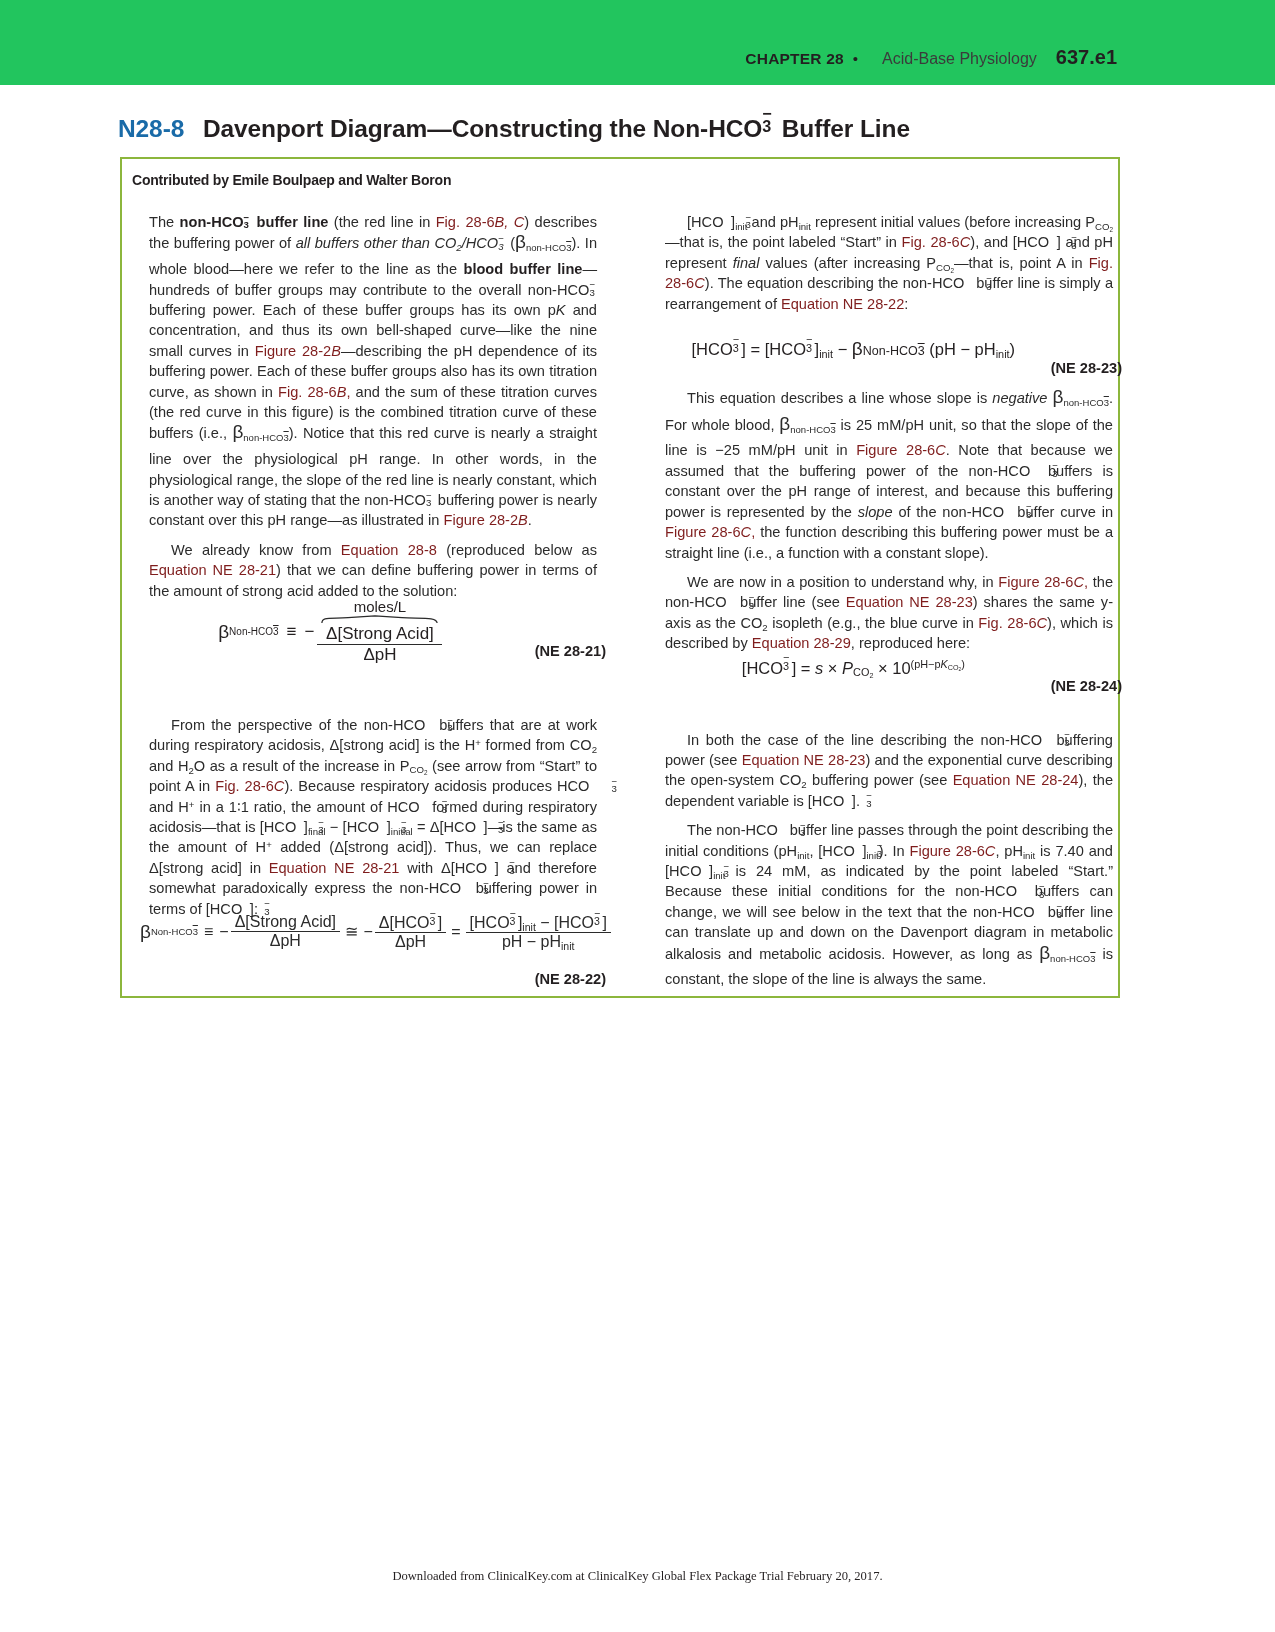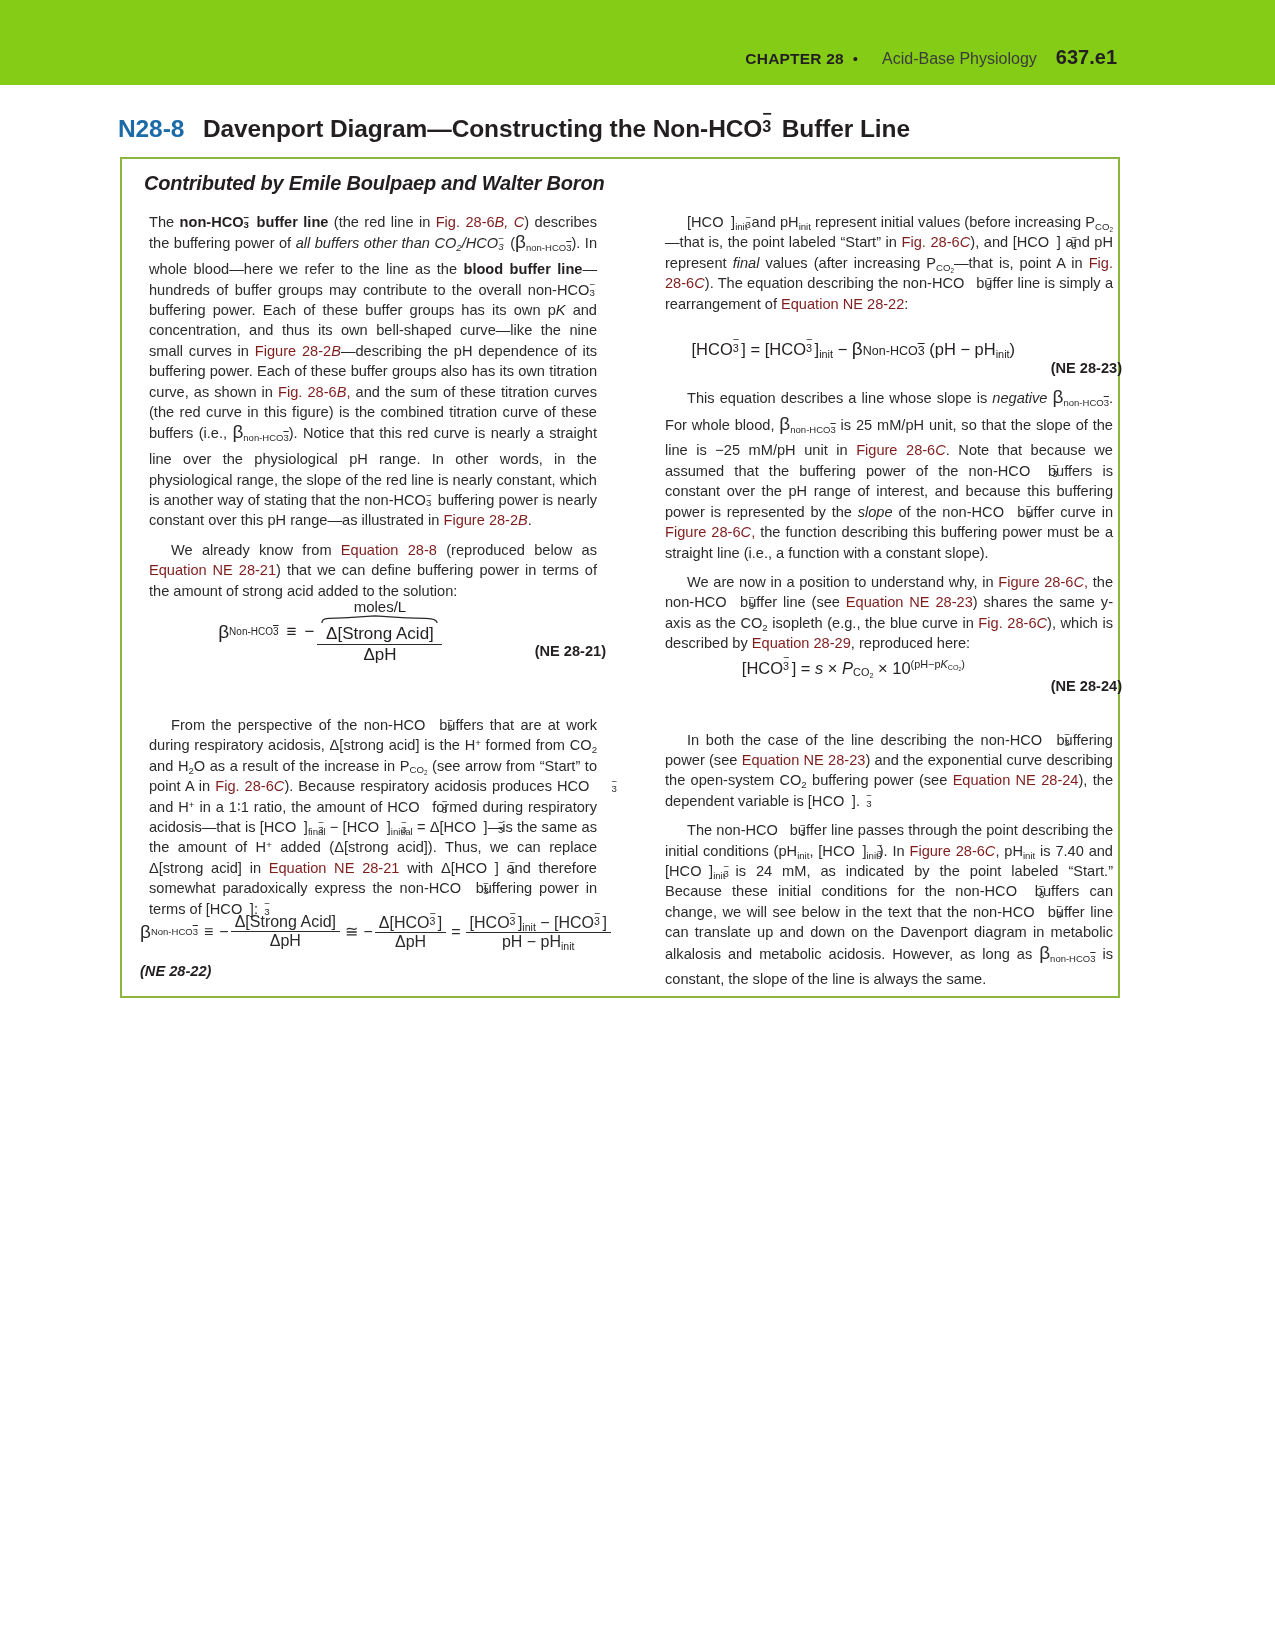--- a/index.html
+++ b/index.html
@@ -8,21 +8,21 @@
     background:#ffffff;
     font-family:"Liberation Sans", sans-serif;
     color:#231f20;
     position:relative;
     overflow:hidden;
   }
 
   
   .runhead {
     position:absolute; left:0; top:0; width:1275px; height:85px;
-    background:#84cc16;
+    background:#22c55e;
   }
   .runhead-inner {
     position:absolute; right:158px; top:46px;
     display:flex; align-items:baseline; gap:9px;
     white-space:nowrap;
   }
   .rh-chapter { font-size:15.5px; font-weight:bold; letter-spacing:.2px; color:#231f20; }
   .rh-dot { font-size:15px; color:#231f20; }
   .rh-title { font-size:16px; color:#3b3b3b;margin-left:15px; }
   .rh-page { font-size:20px; font-weight:bold; color:#231f20; margin-left:10px; }
@@ -37,22 +37,22 @@
 
   
   .box {
     position:absolute; left:120px; top:157px;
     width:1000px; height:841px;
     border:2.2px solid #8cb63c;
     box-sizing:border-box;
   }
 
   .contrib {
-    position:absolute; left:144px; top:172px;
-    font-size:20px; font-style:italic; font-weight:bold;
+    position:absolute; left:132px; top:172px;
+    font-size:14px; font-weight:bold;
     color:#231f20; letter-spacing:-.2px;
   }
 
   .col {
     position:absolute; top:203px; width:466px;
     font-size:14.6px; line-height:20.4px;
     text-align:justify; text-justify:inter-word;
     color:#2b2b2b;
     -webkit-hyphens:none; hyphens:none;
   }
@@ -184,21 +184,21 @@
     <span class="frac">
       <span class="num">Δ[HCO<span class="hco3"><span class="stack"><span class="m">−</span><span class="n">3</span></span></span>]</span>
       <span class="den">ΔpH</span>
     </span>
     <span style="margin:0 5px;">=</span>
     <span class="frac">
       <span class="num">[HCO<span class="hco3"><span class="stack"><span class="m">−</span><span class="n">3</span></span></span>]<sub>init</sub> − [HCO<span class="hco3"><span class="stack"><span class="m">−</span><span class="n">3</span></span></span>]</span>
       <span class="den">pH − pH<sub>init</sub></span>
     </span>
   </div>
-  <div class="eqlabel" style="text-align:left;margin-top:12px;font-style:italic;">(NE 28-22)</div>
+  <div class="eqlabel" style="text-align:right;margin-top:20px;">(NE 28-22)</div>
 </div>
 
 <div class="col right">
 
   <p class="ind">[HCO<span class="hco3"><span class="stack"><span class="m">−</span><span class="n">3</span></span></span>]<sub>init</sub> and pH<sub>init</sub> represent initial values (before increasing P<sub>CO<sub>2</sub></sub>—that is, the point labeled “Start” in <span class="lnk">Fig. 28-6<i>C</i></span>), and [HCO<span class="hco3"><span class="stack"><span class="m">−</span><span class="n">3</span></span></span>] and pH represent <i>final</i> values (after increasing P<sub>CO<sub>2</sub></sub>—that is, point A in <span class="lnk">Fig. 28-6<i>C</i></span>). The equation describing the non-HCO<span class="hco3"><span class="stack"><span class="m">−</span><span class="n">3</span></span></span> buffer line is simply a rearrangement of <span class="lnk">Equation NE 28-22</span>:</p>
 
   <div style="height:55px"></div>
 
   <p class="ind">This equation describes a line whose slope is <i>negative</i> <span class="beta">β</span><span class="subtiny">non-HCO<span style="text-decoration:overline">3</span></span>. For whole blood, <span class="beta">β</span><span class="subtiny">non-HCO<span style="text-decoration:overline">3</span></span> is 25 mM/pH unit, so that the slope of the line is −25 mM/pH unit in <span class="lnk">Figure 28-6<i>C</i></span>. Note that because we assumed that the buffering power of the non-HCO<span class="hco3"><span class="stack"><span class="m">−</span><span class="n">3</span></span></span> buffers is constant over the pH range of interest, and because this buffering power is represented by the <i>slope</i> of the non-HCO<span class="hco3"><span class="stack"><span class="m">−</span><span class="n">3</span></span></span> buffer curve in <span class="lnk">Figure 28-6<i>C</i>,</span> the function describing this buffering power must be a straight line (i.e., a function with a constant slope).</p>
 
@@ -224,13 +224,14 @@
 <div class="eq" id="eq-ne2824">
   <div style="display:flex;align-items:center;">
     <div style="flex:1;text-align:center;font-size:16.5px;white-space:nowrap;">
       [HCO<span class="hco3"><span class="stack"><span class="m">−</span><span class="n">3</span></span></span>] = <i>s</i> × <i>P</i><sub>CO<sub>2</sub></sub> × 10<sup>(pH−p<i>K</i><sub>CO<sub>2</sub></sub>)</sup>
     </div>
     <div class="eqlabel">(NE 28-24)</div>
   </div>
 </div>
 
 <div class="footer">
+  <div>Downloaded from ClinicalKey.com at ClinicalKey Global Flex Package Trial February 20, 2017.</div>
 </div>
 
 </body></html>

